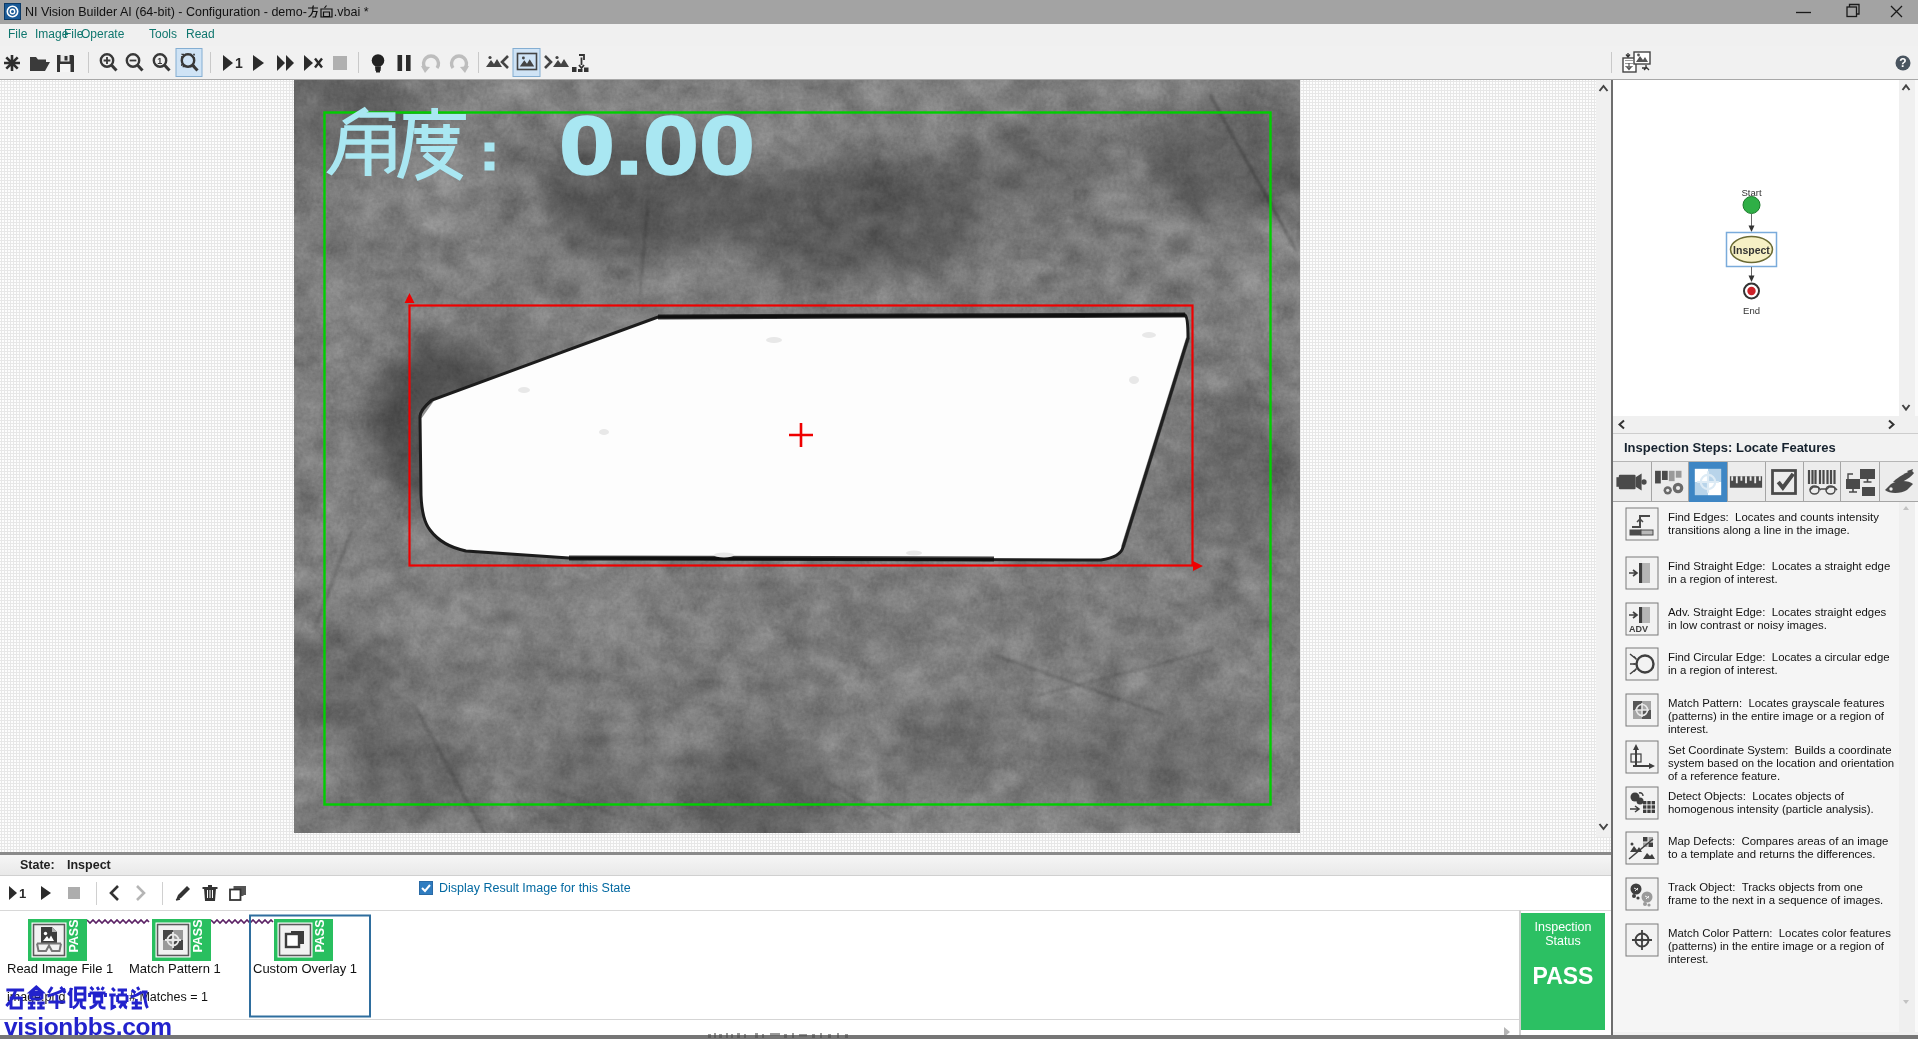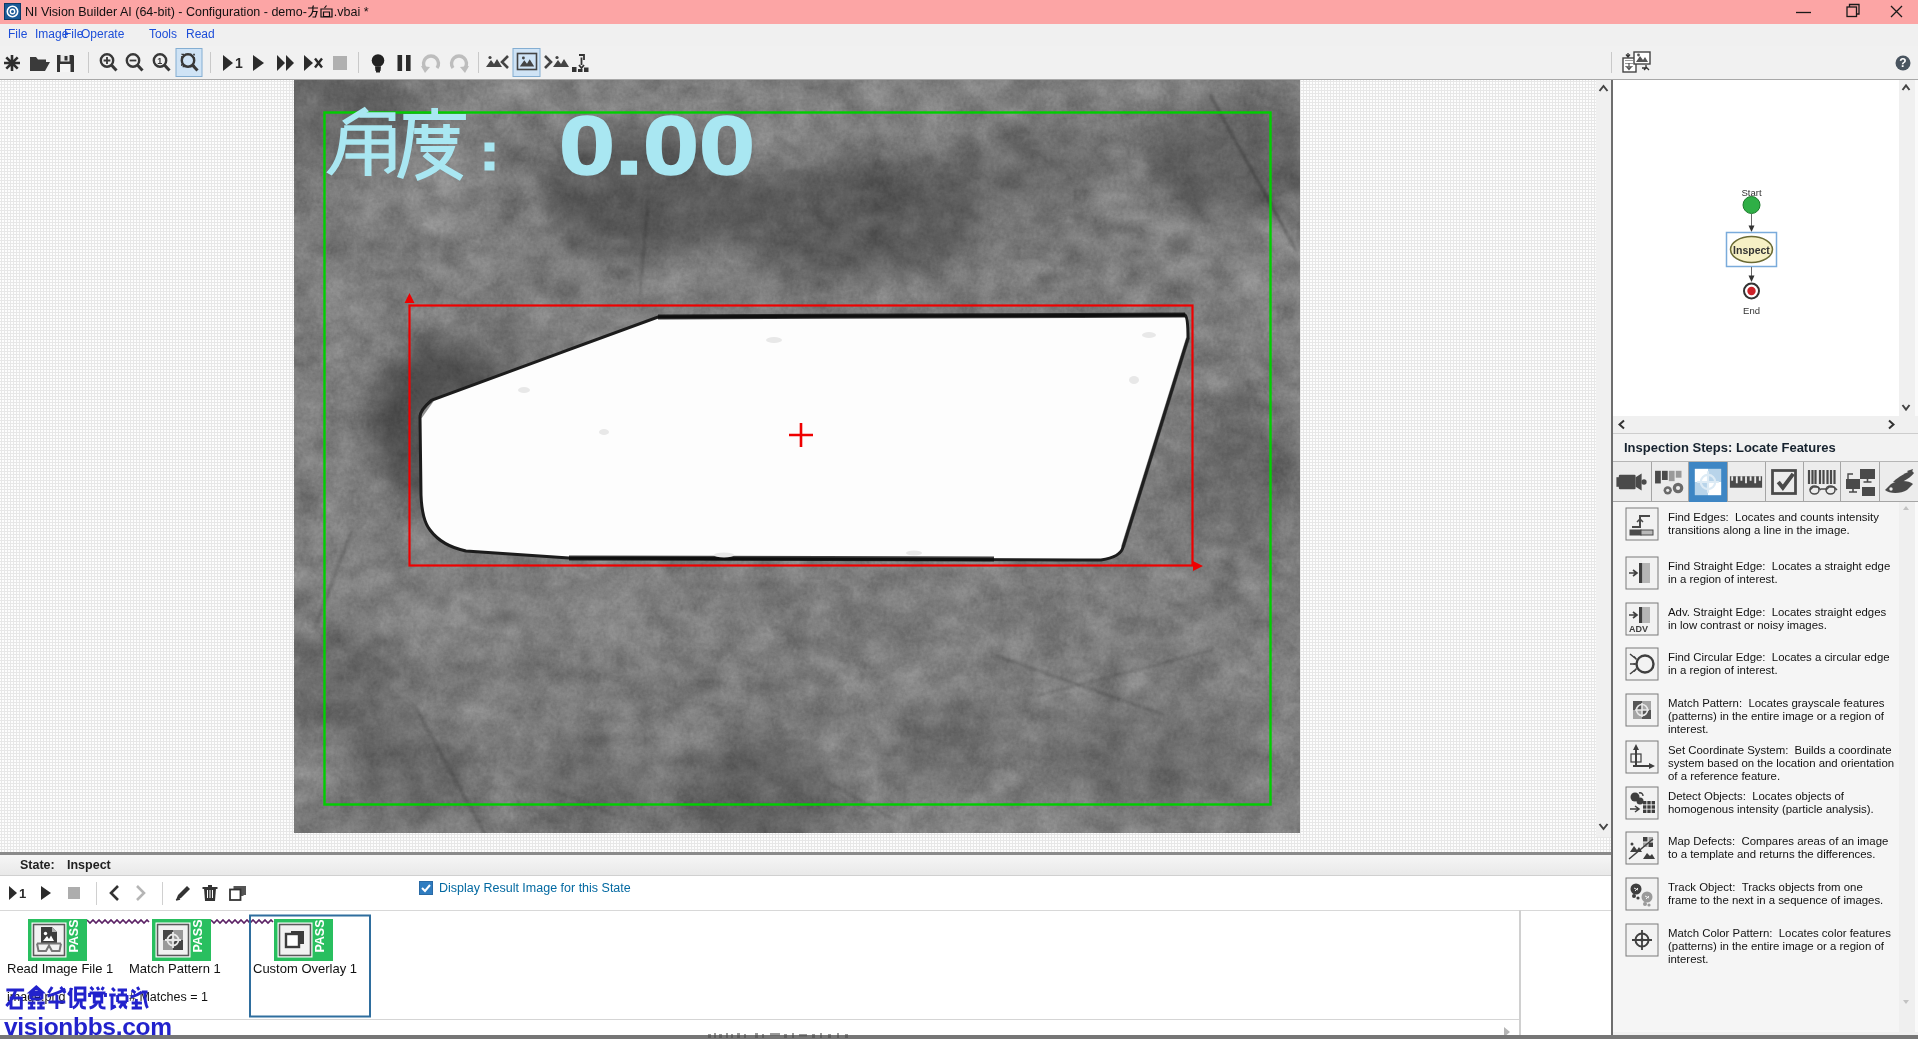--- a/index.html
+++ b/index.html
@@ -1,22 +1,22 @@
 <!DOCTYPE html>
 <html><head><meta charset="utf-8"><style>
 *{margin:0;padding:0;box-sizing:border-box}
 html,body{width:1918px;height:1039px;overflow:hidden;background:#fff;font-family:"Liberation Sans",sans-serif}
 .abs{position:absolute}
-#titlebar{left:0;top:0;width:1918px;height:24px;background:#fca5a5}
+#titlebar{left:0;top:0;width:1918px;height:24px;background:#a3a3a3}
 #menubar{left:0;top:24px;width:1918px;height:22px;background:#f0f0f0}
 #toolbar{left:0;top:46px;width:1918px;height:34px;background:#f1f1f1;border-bottom:1px solid #a8a8a8}
 #imgpane{left:0;top:80px;width:1611px;height:773px;background-color:#fdfdfd;background-image:radial-gradient(#e7e7e7 1.1px,transparent 1.1px);background-size:3px 3px}
 #divider{left:1611px;top:80px;width:2px;height:959px;background:#6e6e6e}
 #rightpanel{left:1613px;top:80px;width:305px;height:975px;background:#f5f5f5}
-.menuitem{position:absolute;top:3px;font-size:12px;color:#1d4ed8}
+.menuitem{position:absolute;top:3px;font-size:12px;color:#0f766e}
 </style></head>
 <body>
 <div class="abs" id="titlebar">
 <svg class="abs" style="left:4px;top:3px" width="17" height="17">
  <rect x="0.5" y="0.5" width="16" height="16" fill="#1a5a96" stroke="#0d3a66"></rect>
  <circle cx="8.5" cy="8.5" r="5.2" fill="none" stroke="#fff" stroke-width="1.6"></circle>
  <circle cx="8.5" cy="8.5" r="2.2" fill="none" stroke="#fff" stroke-width="1.4"></circle>
 </svg>
 <span class="abs" style="left:25px;top:5px;font-size:12.5px;color:#111">NI Vision Builder AI (64-bit) - Configuration - demo-<svg width="27" height="13" viewBox="0 0 27 13" style="vertical-align:-2px">
         <g stroke="#111" stroke-width="1.2" fill="none">
@@ -362,20 +362,24 @@
  <text x="129" y="62" font-size="13" fill="#111" font-family="Liberation Sans">Match Pattern 1</text>
  <text x="253" y="62" font-size="13" fill="#111" font-family="Liberation Sans">Custom Overlay 1</text>
  <text x="7" y="90" font-size="12.5" fill="#111" font-family="Liberation Sans">image.png</text>
  <text x="129" y="90" font-size="12.5" fill="#111" font-family="Liberation Sans"># Matches = 1</text>
 </svg>
 <div class="abs" style="left:0;top:167px;width:1519px;height:1px;background:#d5d5d5"></div>
 <svg class="abs" style="left:1498px;top:174px" width="20" height="14">
       <path d="M6,1 L12,6 L6,11 Z" fill="#b5b5b5"></path>
     </svg>
 <div class="abs" style="left:1519px;top:58px;width:2px;height:129px;background:#d0d0d0"></div>
+<div class="abs" style="left:1521px;top:61px;width:84px;height:117px;background:#2cc063">
+ <div style="position:absolute;left:0;top:7px;width:84px;text-align:center;font-size:12.5px;color:#fff;line-height:14px">Inspection<br>Status</div>
+ <div style="position:absolute;left:0;top:50px;width:84px;text-align:center;font-size:23px;font-weight:bold;color:#fff">PASS</div>
+</div>
 
 <svg class="abs" style="left:4px;top:130px" width="310" height="57">
  <g stroke="#2222cc" stroke-width="3.1" fill="none" transform="translate(0.5,3) scale(0.935,1)">
   <g transform="translate(2,2)">
           <path d="M0,3 H19 M10,3 C8,10 4,15 0,19 M5,11 H16 V21 H5 Z"></path>
         </g>
   <g transform="translate(24,2)">
           <path d="M10,0 L16,5 H4 Z M4,8 H16 M4,12 H16 M1,16 H9 M11,16 H19 M1,21 H9 M11,21 H19 M4,5 V12 M16,5 V12 M5,16 V21 M15,16 V21"></path>
         </g>
   <g transform="translate(46,2)">

